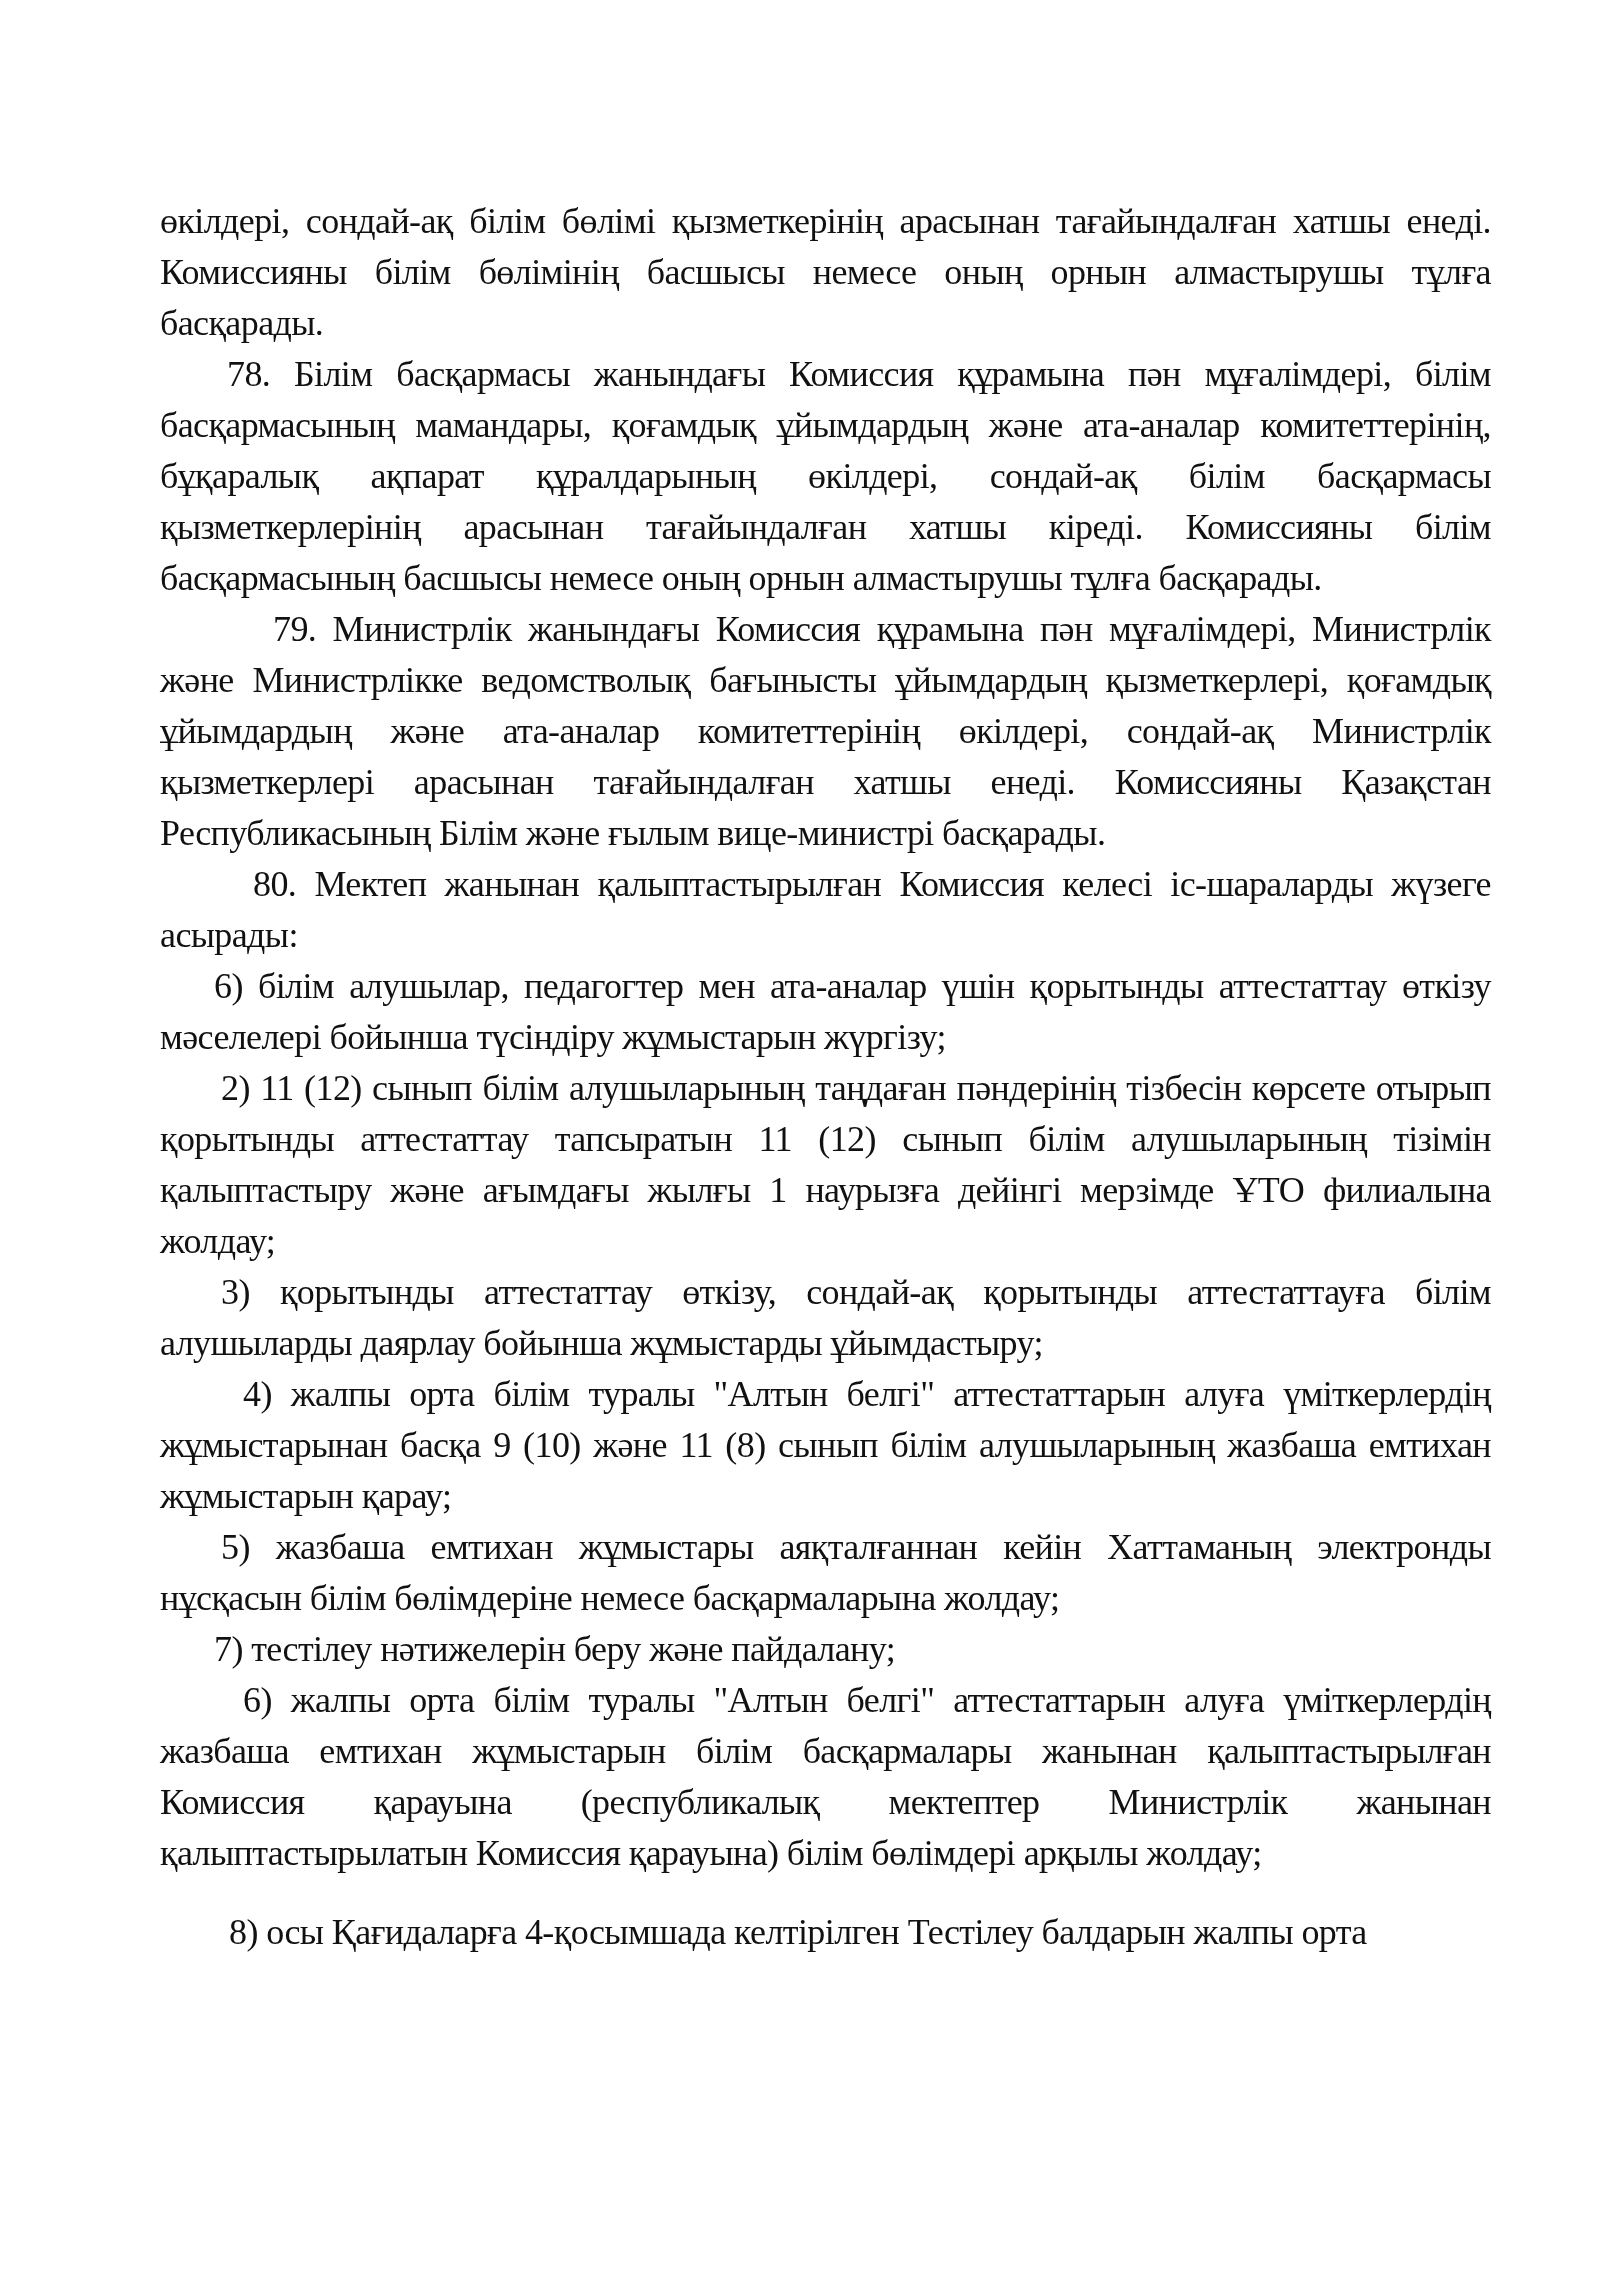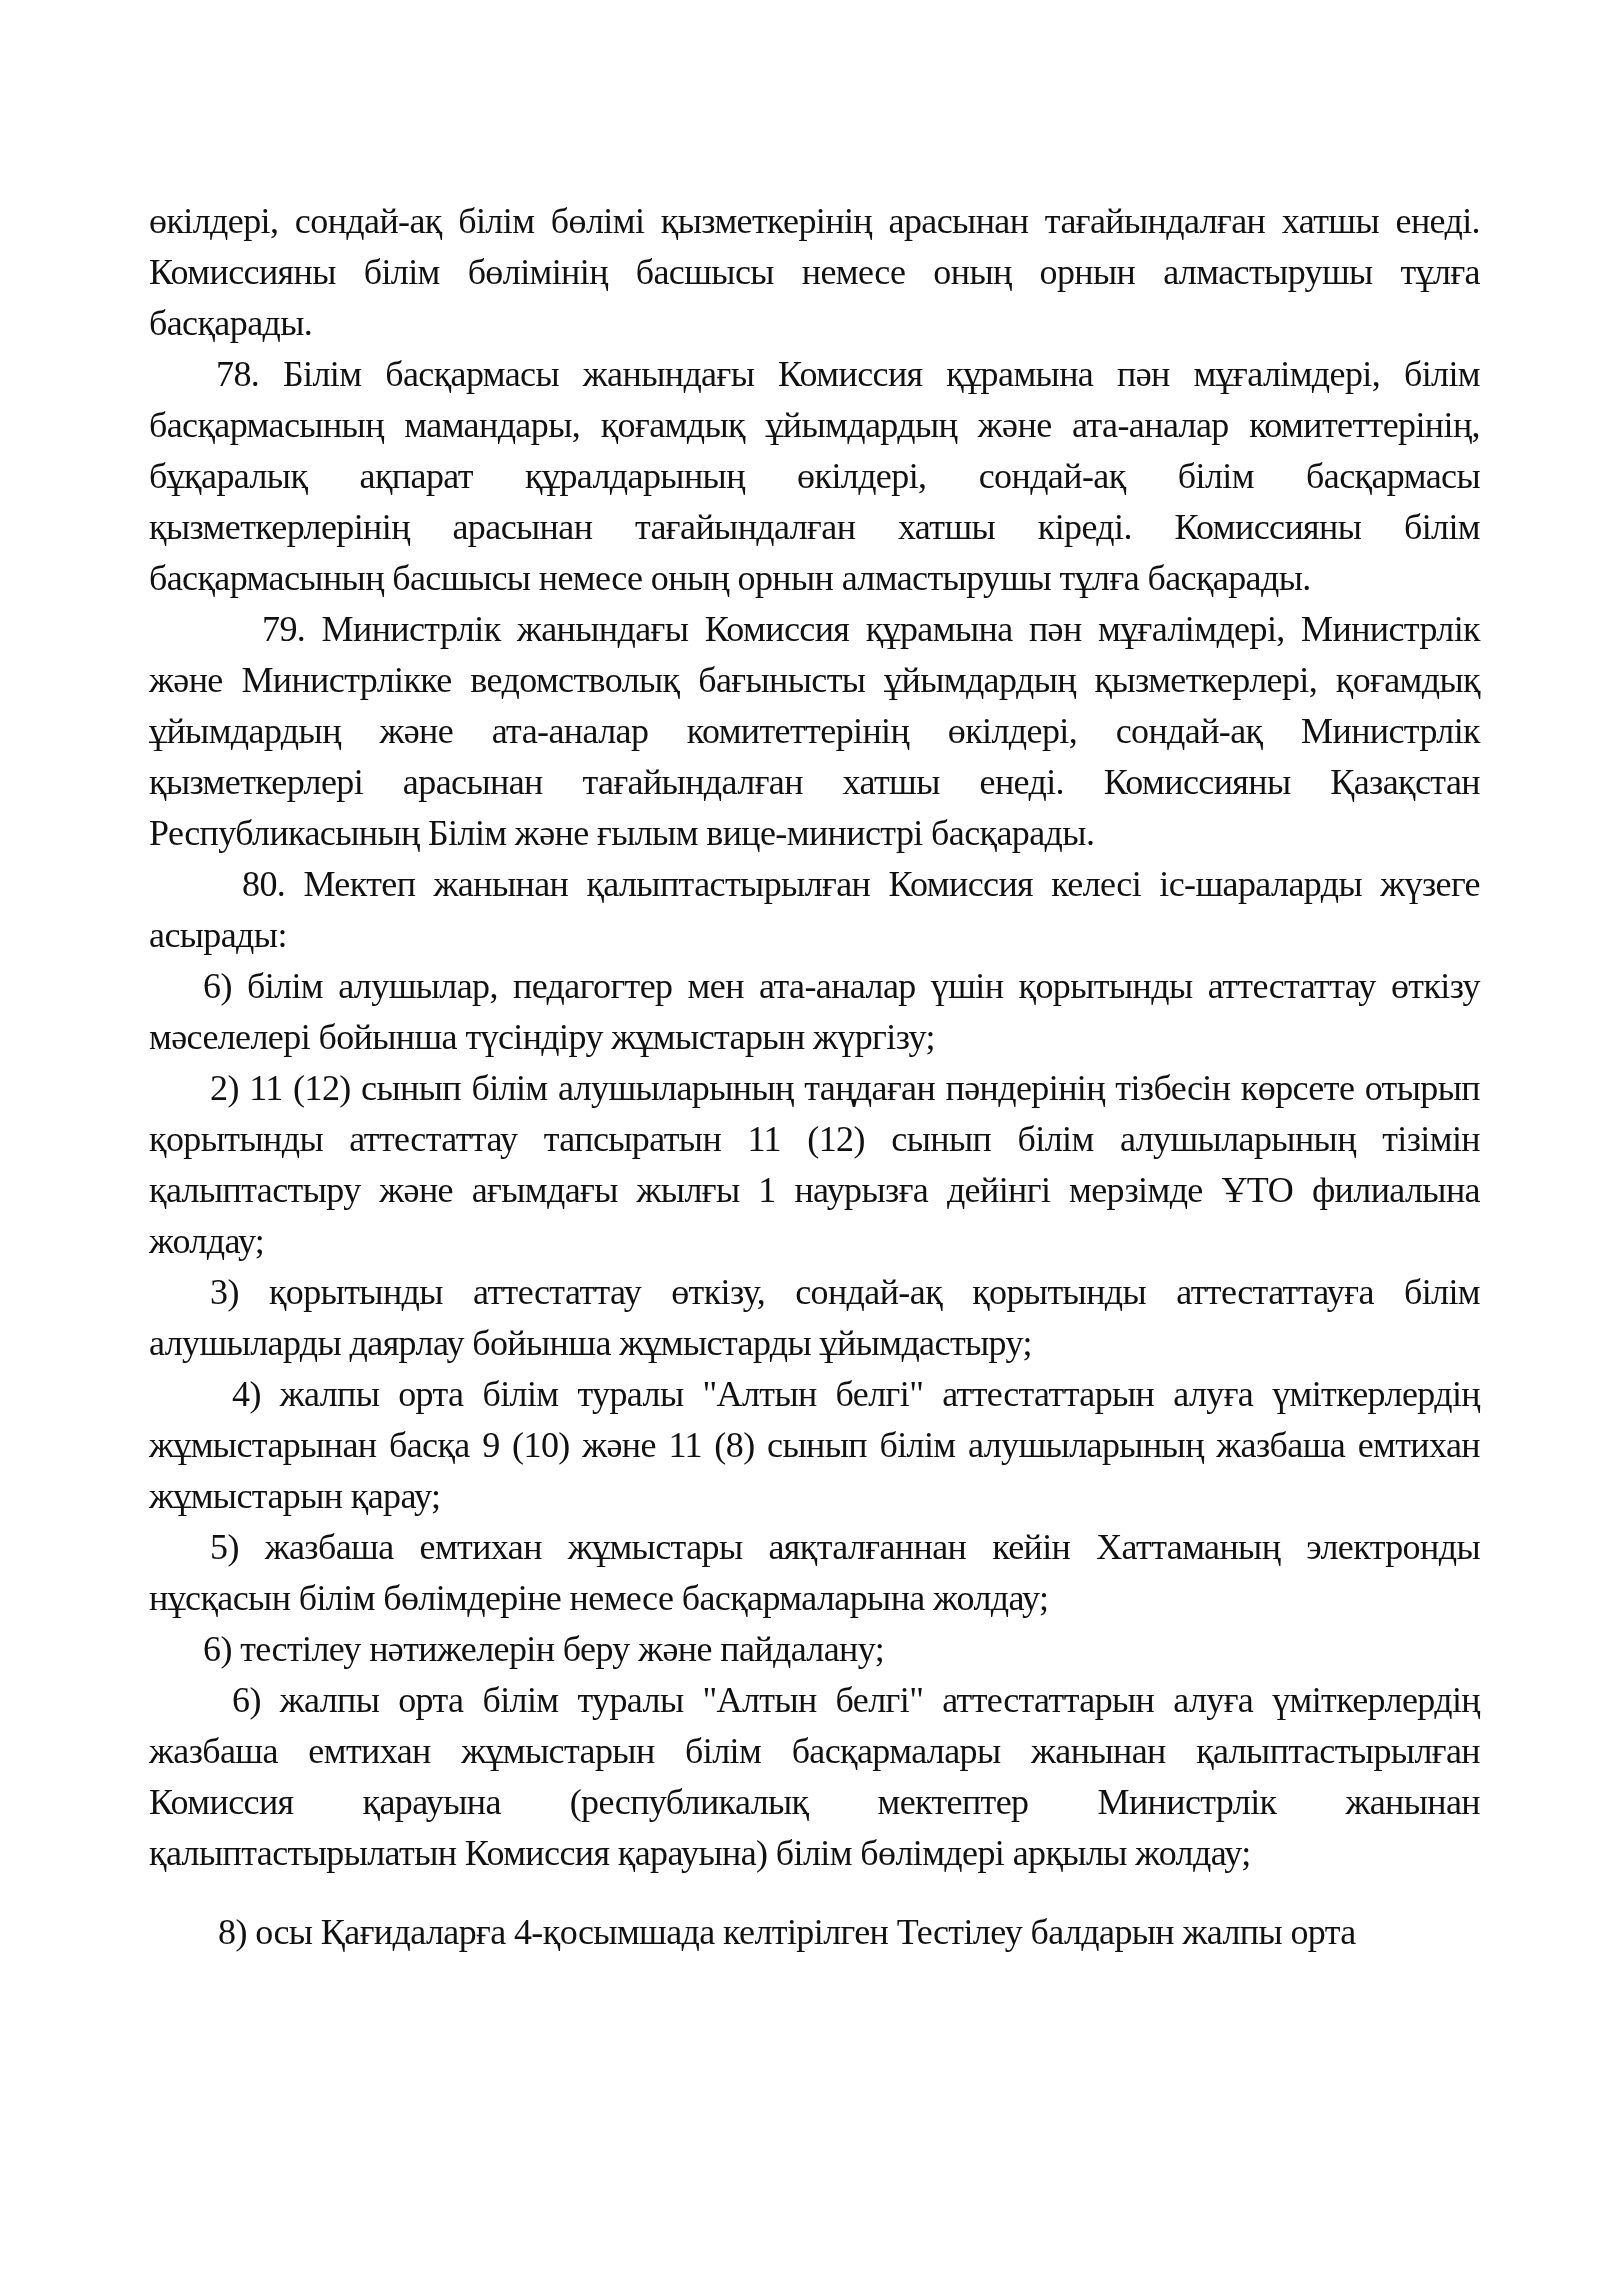--- a/index.html
+++ b/index.html
@@ -1,19 +1,19 @@
 <!DOCTYPE html>
 <html><head>
 <meta charset="utf-8">
 <style>
   html, body { margin: 0; padding: 0; background: #ffffff; }
   body { width: 1621px; height: 2293px; position: relative; overflow: hidden; }
   .page {
     position: absolute;
-    left: 149px;
+    left: 160px;
     top: 196px;
     width: 1331px;
     font-family: "Liberation Serif", serif;
     font-size: 36px;
     line-height: 51px;
     color: #111111;
     text-align: justify;
     letter-spacing: -0.6px;
   }
   .para { margin: 0; padding: 0; }
@@ -31,17 +31,17 @@
 <div class="page">
   <p class="para">өкілдері, сондай-ақ білім бөлімі қызметкерінің арасынан тағайындалған хатшы енеді. Комиссияны білім бөлімінің басшысы немесе оның орнын алмастырушы тұлға басқарады.</p>
   <p class="para ind-78">78. Білім басқармасы жанындағы Комиссия құрамына пән мұғалімдері, білім басқармасының мамандары, қоғамдық ұйымдардың және ата-аналар комитеттерінің, бұқаралық ақпарат құралдарының өкілдері, сондай-ақ білім басқармасы қызметкерлерінің арасынан тағайындалған хатшы кіреді. Комиссияны білім басқармасының басшысы немесе оның орнын алмастырушы тұлға басқарады.</p>
   <p class="para ind-79">79. Министрлік жанындағы Комиссия құрамына пән мұғалімдері, Министрлік және Министрлікке ведомстволық бағынысты ұйымдардың қызметкерлері, қоғамдық ұйымдардың және ата-аналар комитеттерінің өкілдері, сондай-ақ Министрлік қызметкерлері арасынан тағайындалған хатшы енеді. Комиссияны Қазақстан Республикасының Білім және ғылым вице-министрі басқарады.</p>
   <p class="para ind-80">80. Мектеп жанынан қалыптастырылған Комиссия келесі іс-шараларды жүзеге асырады:</p>
   <p class="para ind-item-6">6) білім алушылар, педагогтер мен ата-аналар үшін қорытынды аттестаттау өткізу мәселелері бойынша түсіндіру жұмыстарын жүргізу;</p>
   <p class="para ind-item">2) 11 (12) сынып білім алушыларының таңдаған пәндерінің тізбесін көрсете отырып қорытынды аттестаттау тапсыратын 11 (12) сынып білім алушыларының тізімін қалыптастыру және ағымдағы жылғы 1 наурызға дейінгі мерзімде ҰТО филиалына жолдау;</p>
   <p class="para ind-item">3) қорытынды аттестаттау өткізу, сондай-ақ қорытынды аттестаттауға білім алушыларды даярлау бойынша жұмыстарды ұйымдастыру;</p>
   <p class="para ind-item-wide">4) жалпы орта білім туралы "Алтын белгі" аттестаттарын алуға үміткерлердің жұмыстарынан басқа 9 (10) және 11 (8) сынып білім алушыларының жазбаша емтихан жұмыстарын қарау;</p>
   <p class="para ind-item">5) жазбаша емтихан жұмыстары аяқталғаннан кейін Хаттаманың электронды нұсқасын білім бөлімдеріне немесе басқармаларына жолдау;</p>
-  <p class="para ind-item-6">6) тестілеу нәтижелерін беру және пайдалану;</p>
+  <p class="para ind-item-6">7) тестілеу нәтижелерін беру және пайдалану;</p>
   <p class="para ind-item-wide">6) жалпы орта білім туралы "Алтын белгі" аттестаттарын алуға үміткерлердің жазбаша емтихан жұмыстарын білім басқармалары жанынан қалыптастырылған Комиссия қарауына (республикалық мектептер Министрлік жанынан қалыптастырылатын Комиссия қарауына) білім бөлімдері арқылы жолдау;</p>
   <p class="para ind-item-8">8) осы Қағидаларға 4-қосымшада келтірілген Тестілеу балдарын жалпы орта</p>
 </div>
 
 
 </body></html>

